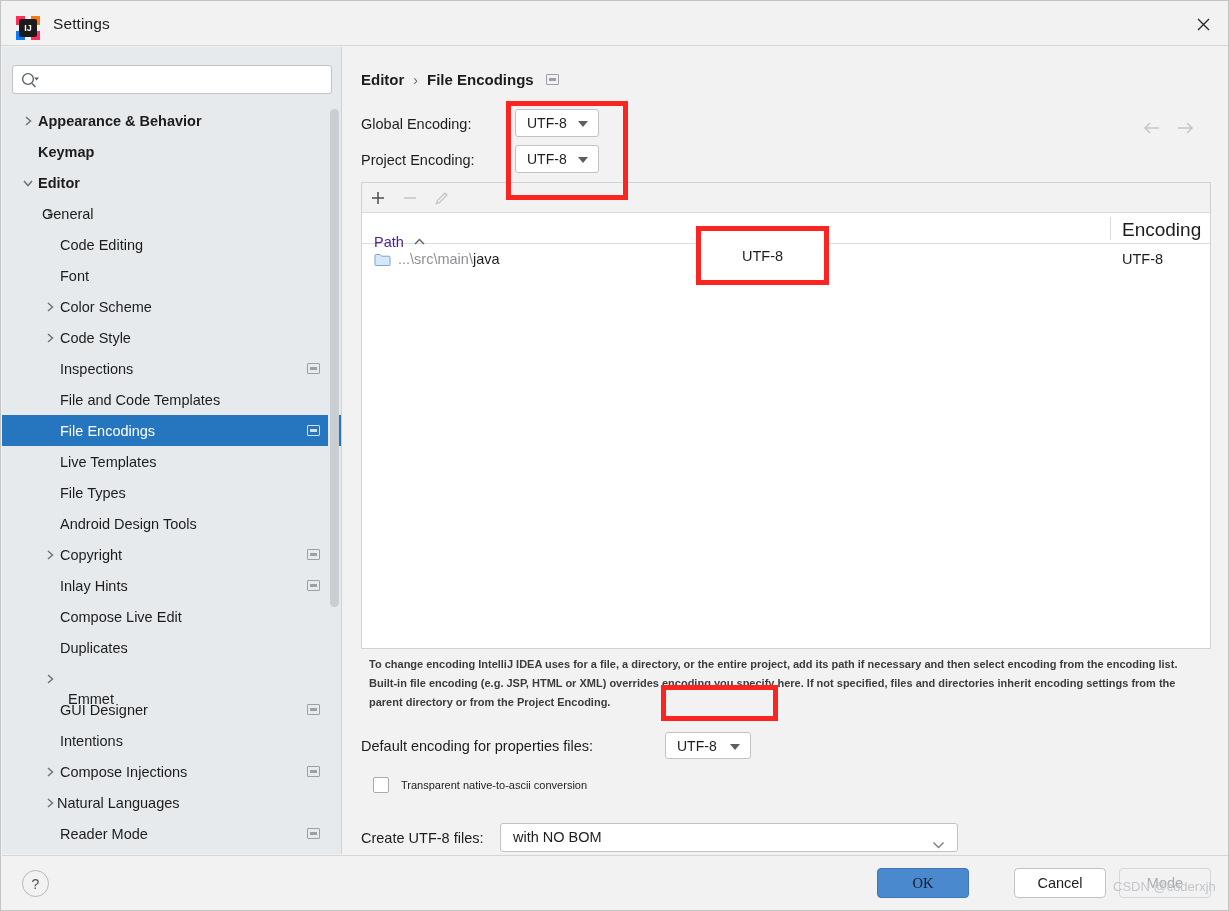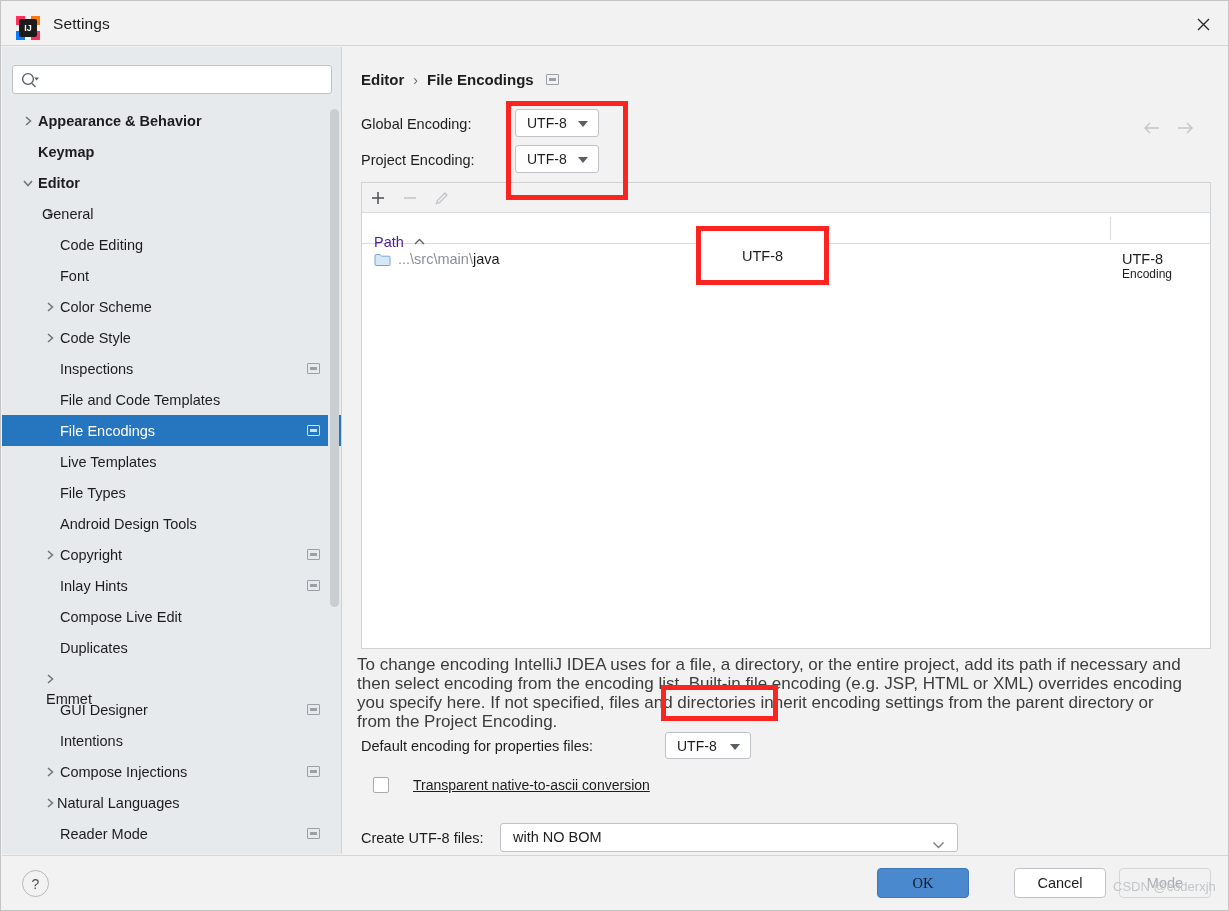--- a/index.html
+++ b/index.html
@@ -209,21 +209,21 @@
     border-bottom: 1px solid #d9dcdf;
   }
   #th-path {
     position: absolute; left: 12px; top: 21px;
     font-size: 14.5px; color: #4c1d95;
     display: flex; align-items: center;
   }
   #th-sort { margin-left: 9px; }
   #th-enc {
     position: absolute; left: 760px; top: 6px;
-    font-size: 12px; color: #1d1d1d; margin-top: 48px;
+    font-size: 19px; color: #1d1d1d;
   }
   #th-div {
     position: absolute; left: 748px; top: 4px;
     width: 1px; height: 23px; background: #d9dcdf;
   }
   #row0 {
     position: absolute; left: 0; top: 62px;
     width: 848px; height: 31px;
     cursor: pointer;
   }
@@ -233,37 +233,38 @@
     font-size: 14.5px; white-space: nowrap;
   }
   #row0-path .dim { color: #8b9096; }
   #row0-path .strong { color: #1d1d1d; }
   #row0-enc {
     position: absolute; left: 760px; top: 6px;
     font-size: 14.5px; color: #1d1d1d;
   }
 
   #help-text {
-    position: absolute; left: 14px; top: 608px;
+    position: absolute; left: 26px; top: 608px;
     width: 828px;
-    font-size: 17px; line-height: 19px;
+    font-size: 11px; line-height: 19px;
     color: #3c3c3c;
+    font-weight: bold;
   }
 
   #cb-row {
     position: absolute; left: 30px; top: 730px;
     display: flex; align-items: center; cursor: pointer;
   }
   #cb-box {
     width: 16px; height: 16px;
     background: #ffffff;
     border: 1px solid #a7abaf;
     border-radius: 2px;
   }
-  #cb-label { margin-left: 24px; font-size: 14px; color: #1d1d1d; text-decoration: underline; }
+  #cb-label { margin-left: 12px; font-size: 11px; color: #1d1d1d; }
 
   #bom-select {
     position: absolute; left: 157px; top: 776px;
     width: 458px; height: 29px;
     background: #ffffff;
     border: 1px solid #bfc3c7;
     border-radius: 3px;
     cursor: pointer;
     padding-left: 16px;
   }
@@ -474,21 +475,21 @@
         </div>
         <div class="tree-row">
           <span class="tree-label" style="left: 58px;">Duplicates</span>
         </div>
         <div class="tree-row">
           <span class="tw" style="left: 41px;">
             <svg width="14" height="14" viewBox="0 0 14 14">
               <path d="M5 3 L9.5 7 L5 11" stroke="#6e737a" stroke-width="1.5" fill="none"></path>
             </svg>
           </span>
-          <span class="tree-label" style="left: 44px; margin-top: 40px;">Emmet</span>
+          <span class="tree-label" style="left: 66px; margin-top: 40px;">Emmet</span>
         </div>
         <div class="tree-row">
           <span class="tree-label" style="left: 58px;">GUI Designer</span>
           <span class="ext-badge">
             <i></i>
           </span>
         </div>
         <div class="tree-row">
           <span class="tree-label" style="left: 58px;">Intentions</span>
         </div>

